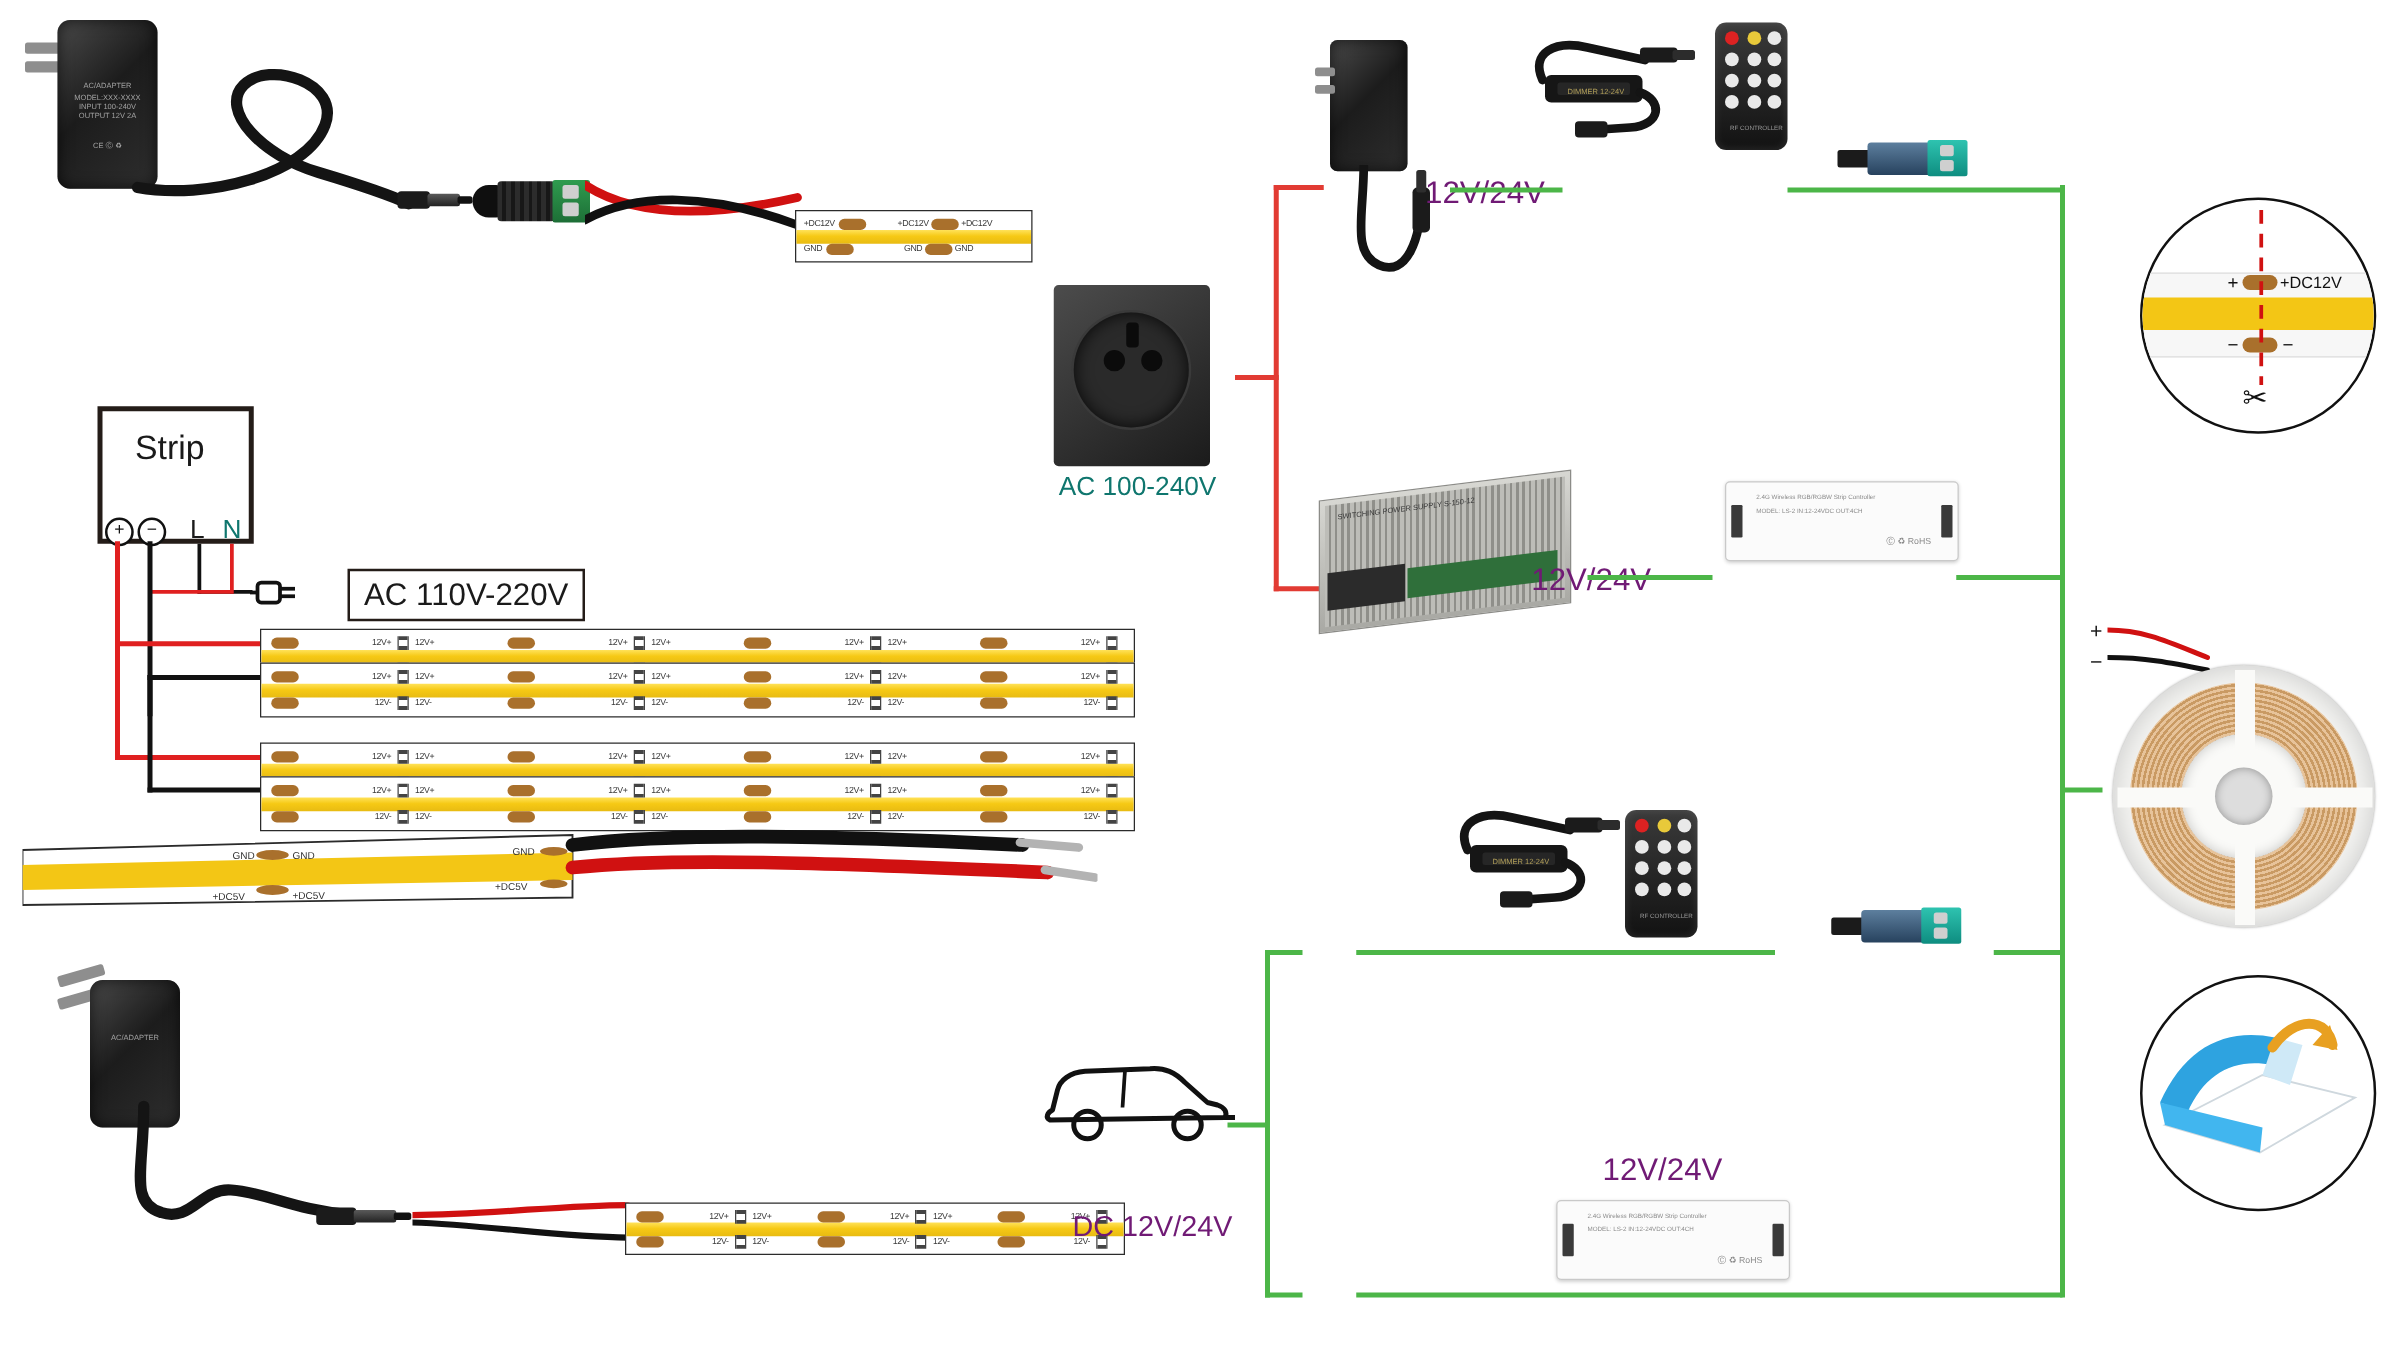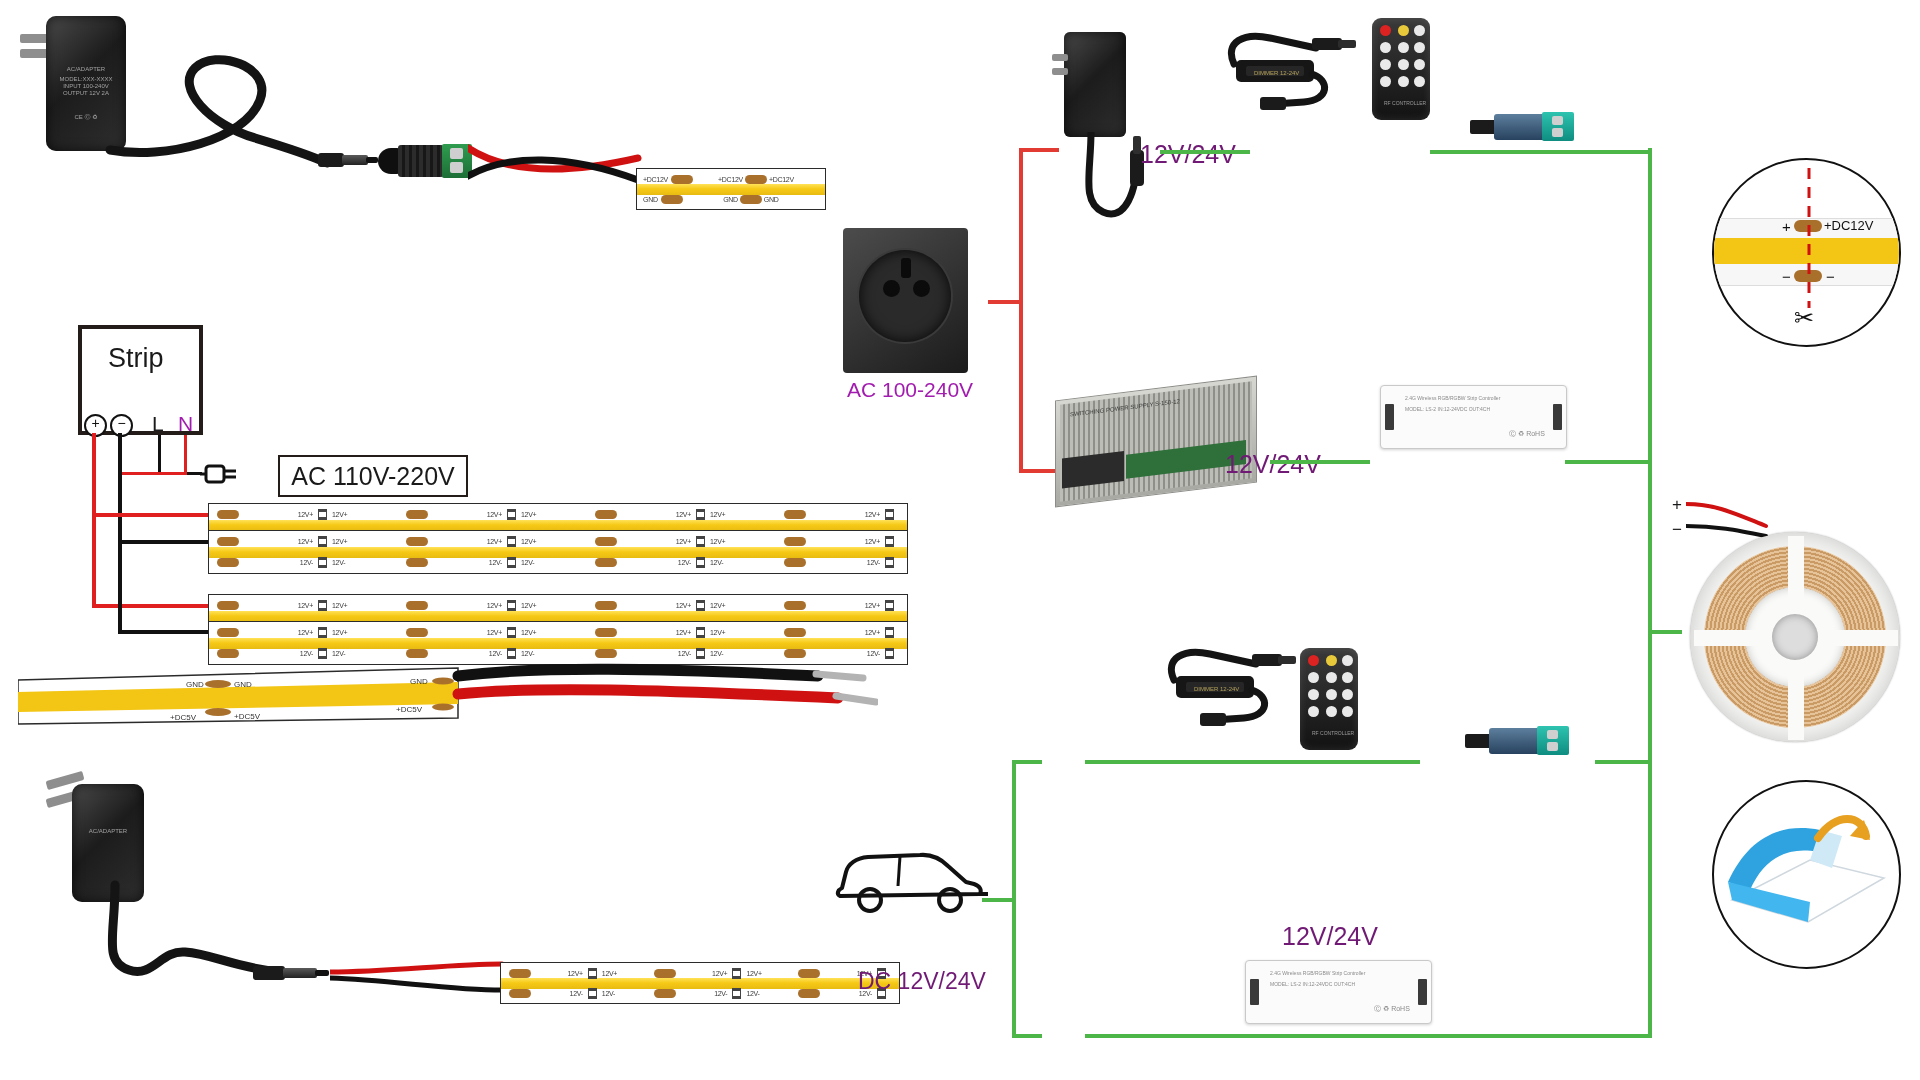--- a/index.html
+++ b/index.html
@@ -3,21 +3,21 @@
 <meta charset="utf-8">
 <style>
   html,body{margin:0;padding:0;background:#fff;}
   body{width:1920px;height:1080px;position:relative;overflow:hidden;
        font-family:"Liberation Sans",sans-serif;}
   .abs{position:absolute;}
 
   
   .lbl{font-size:23px;white-space:nowrap;}
   .green{color:#701a75;}
-  .red{color:#a21caf;}
+  .red{color:#0f766e;}
   .black{color:#1a1a1a;}
 
   
   .strip{position:absolute;background:#fff;border:1.5px solid #2b2b2b;
          box-sizing:border-box;overflow:hidden;}
   .strip .core{position:absolute;left:0;right:0;top:38%;height:26%;
          background:linear-gradient(180deg,#ffe259 0%,#f6c915 45%,#e8bb12 100%);}
   .strip .row{position:absolute;left:0;right:0;height:50%;
          display:flex;align-items:center;}
   .strip .row.top{top:0;}

